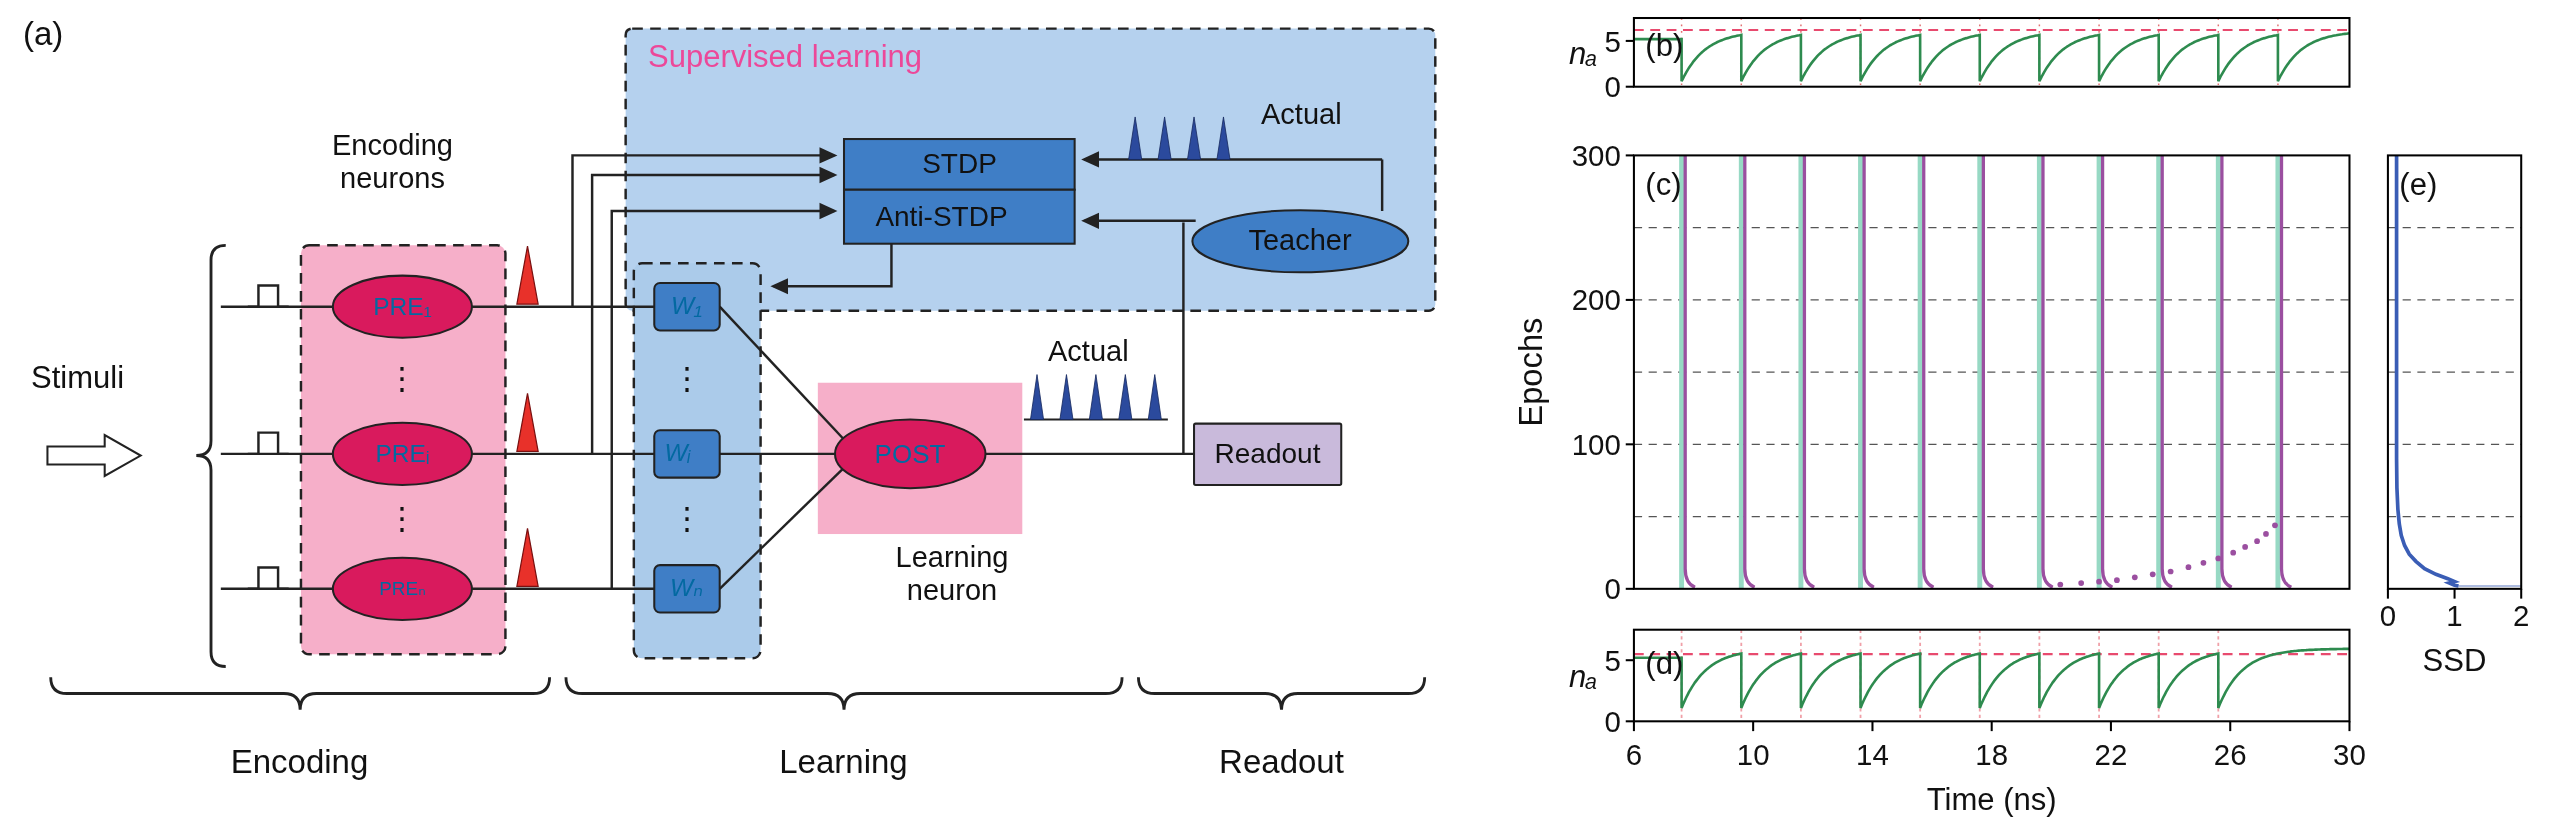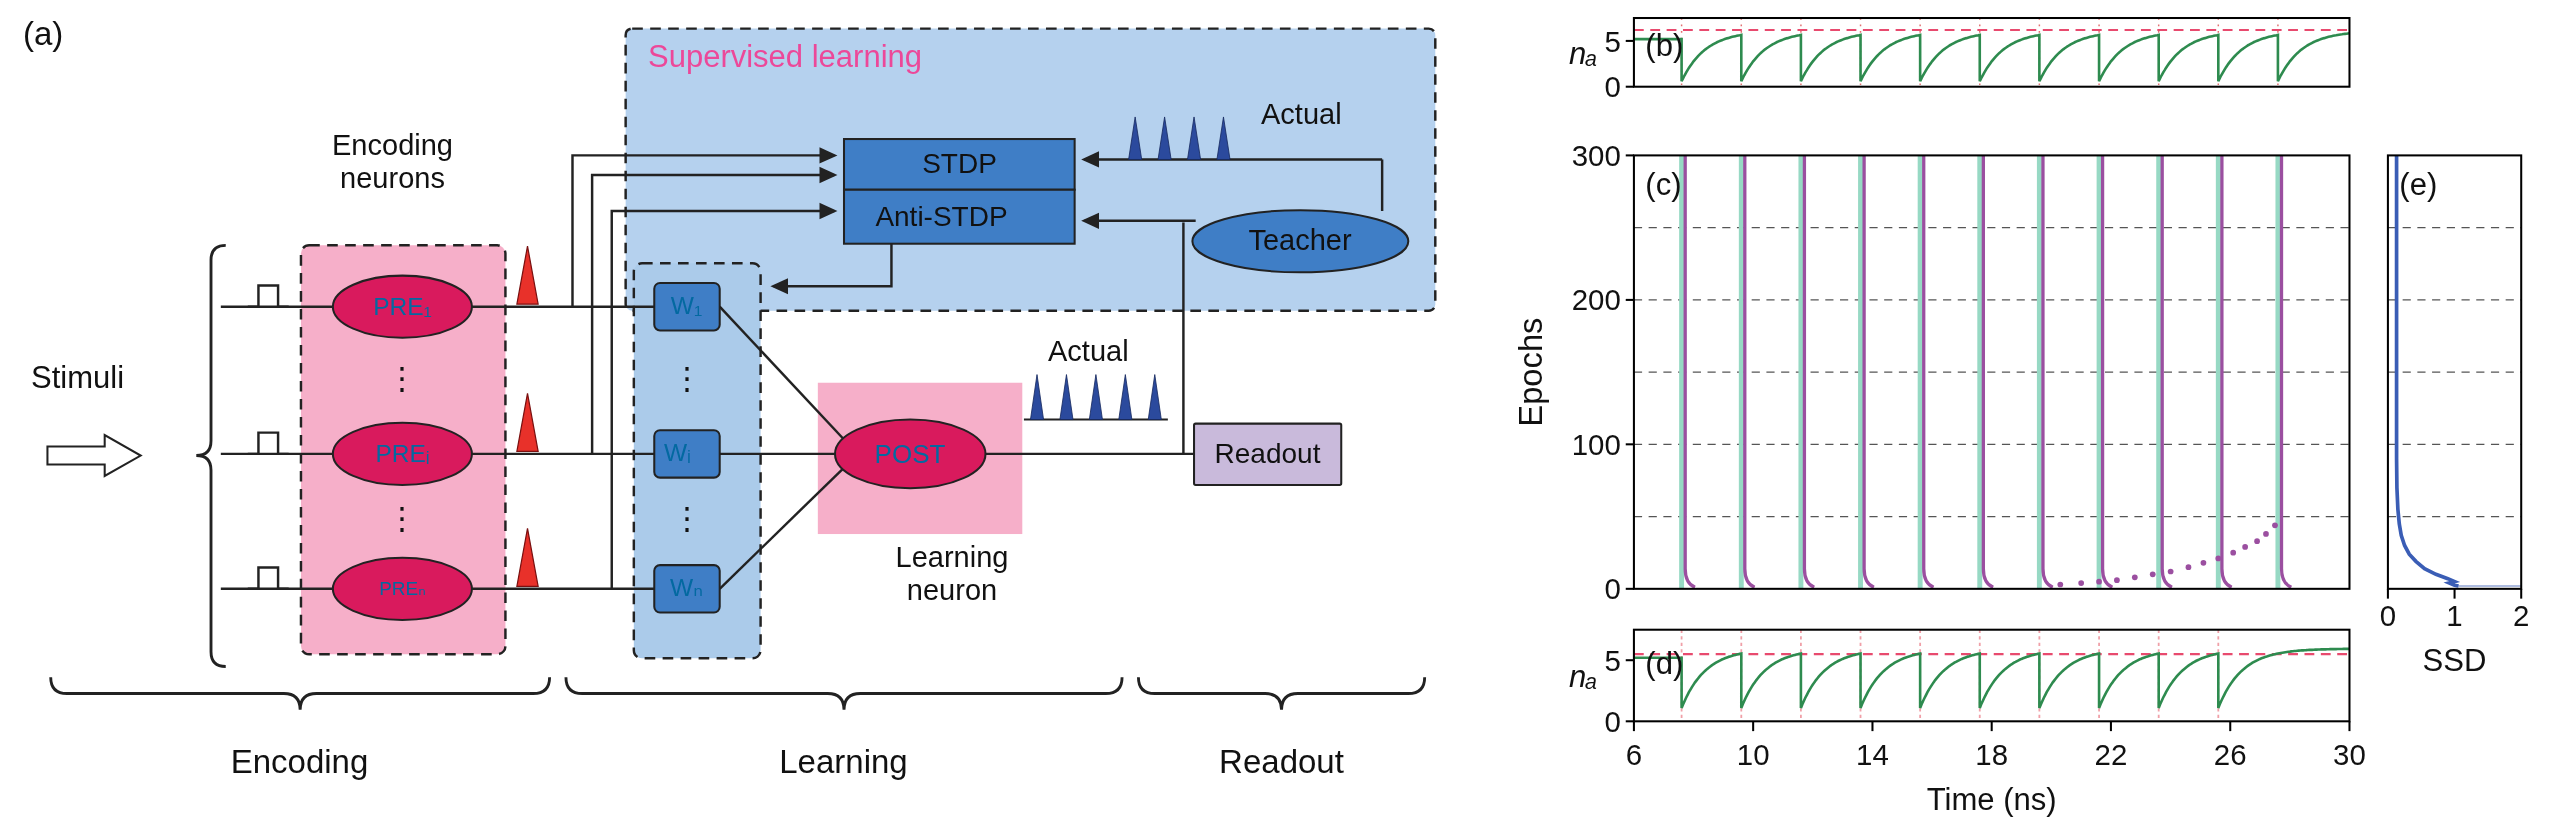--- a/index.html
+++ b/index.html
@@ -3,21 +3,21 @@
 <meta charset="utf-8">
 <style>
   *{margin:0;padding:0;box-sizing:border-box}
   html,body{background:#fff}
   body{width:2576px;height:835px;font-family:"Liberation Sans","DejaVu Sans",sans-serif;color:#111}
   #fig{position:relative;width:2576px;height:835px;background:#fff;overflow:hidden}
   #diagram,#charts{position:absolute;left:0;top:0}
   .lbl{position:absolute;color:#111;white-space:nowrap;line-height:1.15}
   .cc{display:flex;align-items:center;justify-content:center;text-align:left;white-space:normal}
   .white{color:#0369a1}
-  .ital{}
+  .ital{font-style:italic}
   svg text{font-family:"Liberation Sans","DejaVu Sans",sans-serif}
 </style>
 </head>
 <body>
 
 <div id="fig">
 
   <svg id="diagram" viewBox="0 0 1850 1021" width="1513" height="835">
     <defs>
       <marker id="arr" viewBox="0 0 12 12" refX="9" refY="6" markerWidth="8" markerHeight="8" orient="auto-start-reverse">

